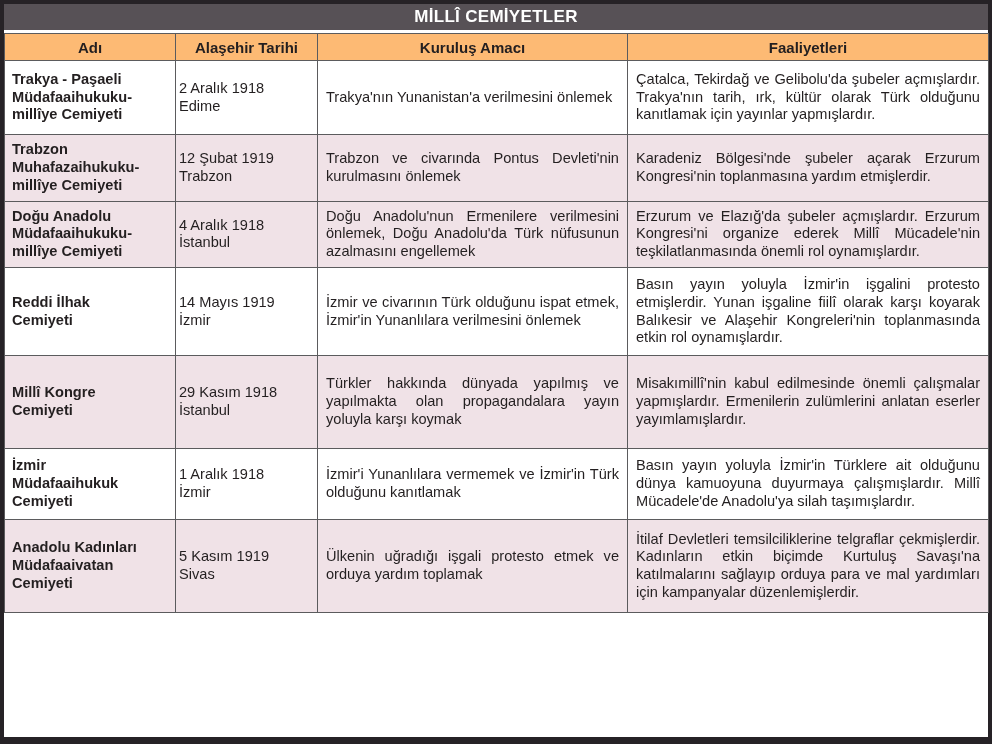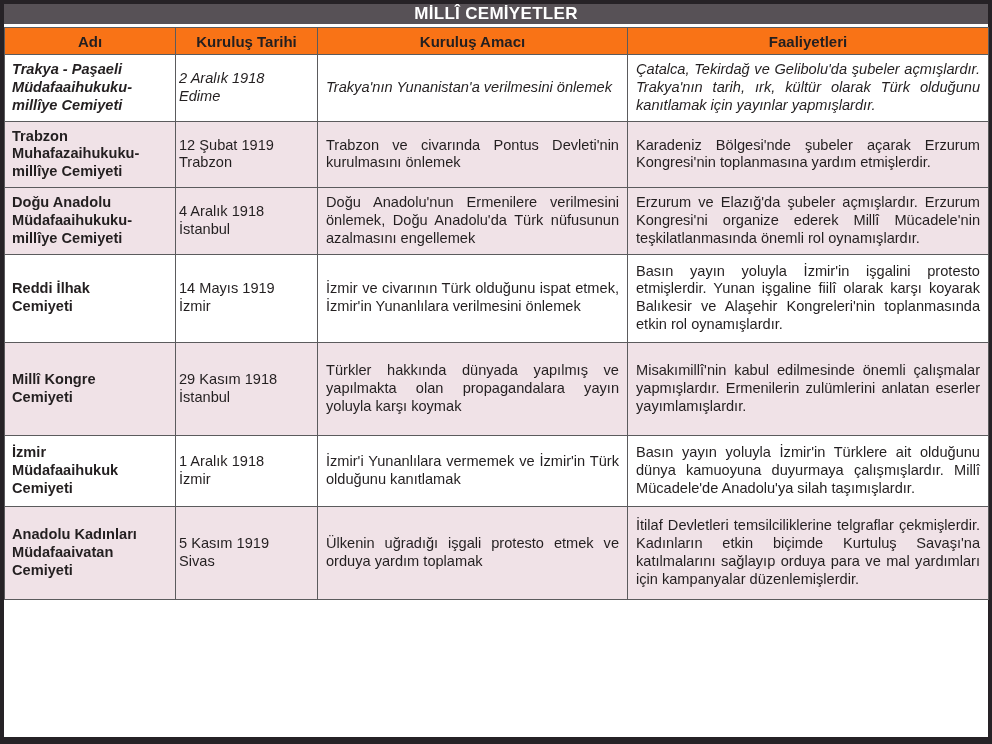--- a/index.html
+++ b/index.html
@@ -12,21 +12,21 @@
   }
   .table-frame {
     box-sizing: border-box;
     width: 992px; height: 744px;
     border: 4px solid #262226;
     border-bottom-width: 7px;
     background: #ffffff;
   }
   .title-bar {
     box-sizing: border-box;
-    height: 23px;
+    height: 29px;
     background: #575156;
     border-bottom: 3px solid #ffffff;
     display: flex; align-items: center; justify-content: center;
   }
   .title-bar span {
     color: #ffffff; font-weight: bold; font-size: 17px; letter-spacing: 0.3px;
   }
   table {
     border-collapse: collapse;
     table-layout: fixed;
@@ -36,21 +36,21 @@
   col.c-date { width: 142px; }
   col.c-purpose { width: 310px; }
   col.c-activities { width: 361px; }
   th, td {
     border: 1px solid #5b5b5d;
     vertical-align: middle;
     box-sizing: border-box;
   }
   thead tr { height: 27px; }
   th {
-    background: #f97316;
+    background: #fdba74;
     font-weight: bold;
     font-size: 15px;
     text-align: center;
     padding: 3px 2px;
   }
   td { font-size: 14.6px; line-height: 1.22; }
   td.name {
     font-weight: bold;
     white-space: pre-line;
     padding: 4px 4px 4px 7px;
@@ -60,21 +60,21 @@
     text-align: left;
     white-space: pre-line;
     padding: 15px 3px;
   }
   td.purpose, td.activities {
     text-align: justify;
     padding: 4px 8px;
   }
   tr.row-pink td { background: #f0e2e7; }
   tr.row-white td { background: #ffffff; }
-  tbody tr:nth-child(1) { height: 66px; font-style: italic; }
+  tbody tr:nth-child(1) { height: 74px; }
   tbody tr:nth-child(2) { height: 66px; margin-left: 20px; }
   tbody tr:nth-child(3) { height: 56px; }
   tbody tr:nth-child(4) { height: 88px; }
   tbody tr:nth-child(5) { height: 93px; }
   tbody tr:nth-child(6) { height: 71px; margin-left: 27px; }
   tbody tr:nth-child(7) { height: 93px; }
   tbody tr:nth-child(8) { height: 110px; margin-top: 20px; }
 </style>
 </head>
 <body>
@@ -87,21 +87,21 @@
     <table>
       <colgroup>
         <col class="c-name">
           <col class="c-date">
           <col class="c-purpose">
           <col class="c-activities">
       </colgroup>
       <thead>
         <tr>
           <th>Adı</th>
-          <th>Kuruluş Tarihi</th>
+          <th>Alaşehir Tarihi</th>
           <th>Kuruluş Amacı</th>
           <th>Faaliyetleri</th>
         </tr>
       </thead>
       <tbody>
         <tr class="row-white">
           <td class="name">Trakya - Paşaeli
 Müdafaaihukuku-
 millîye Cemiyeti</td>
           <td class="date">2 Aralık 1918

